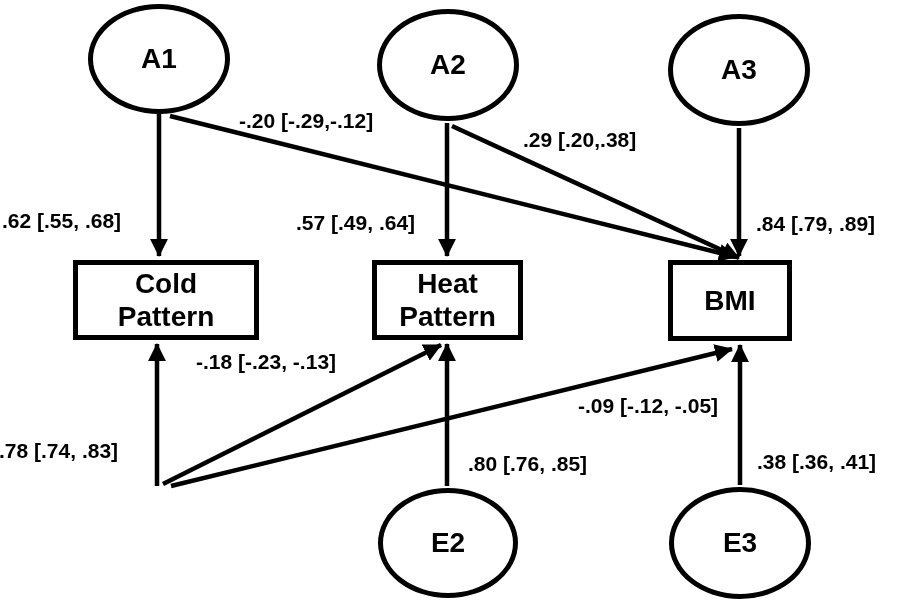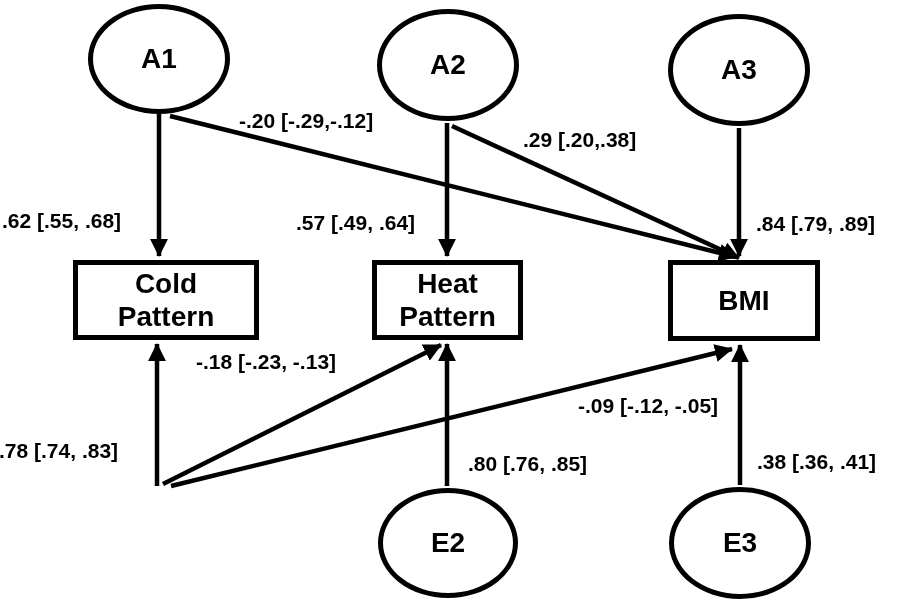--- a/index.html
+++ b/index.html
@@ -92,21 +92,21 @@
   </div>
 
   <div class="rect" style="left:73px; top:260px; width:186px; height:80px;">
     <span class="node-label">Cold</span>
     <span class="node-label">Pattern</span>
   </div>
   <div class="rect" style="left:372px; top:260px; width:151px; height:80px;">
     <span class="node-label">Heat</span>
     <span class="node-label">Pattern</span>
   </div>
-  <div class="rect" style="left:668px; top:260px; width:152px; height:81px;">
+  <div class="rect" style="left:668px; top:260px; width:124px; height:81px;">
     <span class="node-label">BMI</span>
   </div>
 
   <div class="ellipse" style="left:378px; top:488px; width:140px; height:110px;">
     <span class="node-label">E2</span>
   </div>
   <div class="ellipse" style="left:669px; top:487px; width:142px; height:112px;justify-content:center;">
     <span class="node-label">E3</span>
   </div>
 

